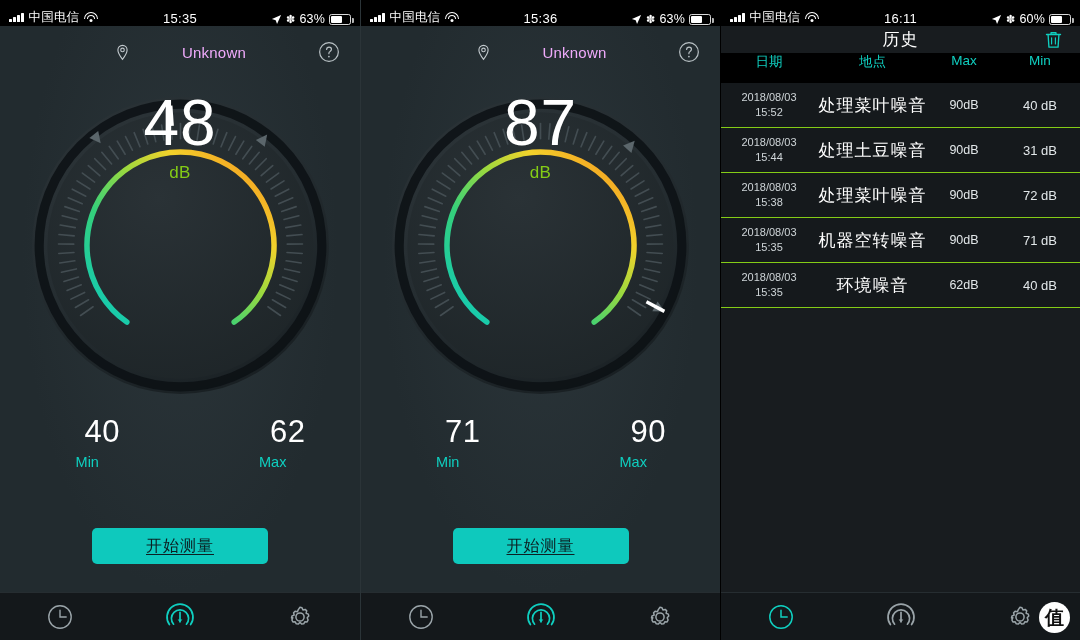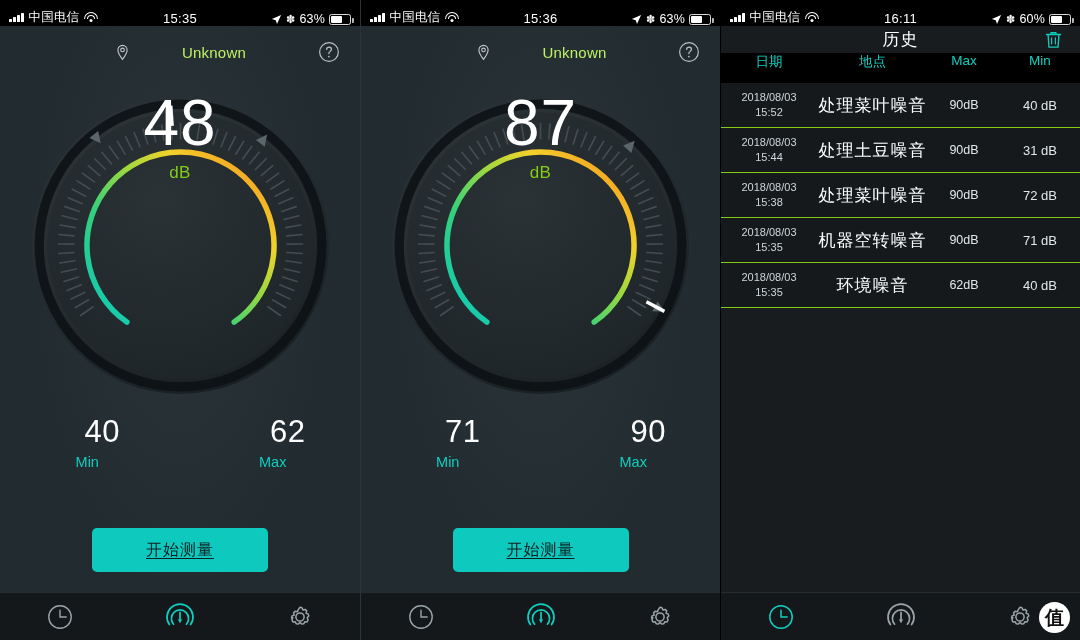--- a/index.html
+++ b/index.html
@@ -49,21 +49,21 @@
   .battery i{ display:block; height:100%; background:#fff; border-radius:1px; }
   .loc-arrow{ width:11px; height:11px; }
   .bt{ font-size:11px; line-height:1; }
 
   
   .meter-head{
     position:relative; z-index:3;
     height:52px; display:flex; align-items:center; justify-content:center; gap:9px;
   }
   .pin{ width:17px; height:17px; }
-  .loc-label{ color:#bef264; font-size:15px; letter-spacing:.2px;margin-left:42px; }
+  .loc-label{ color:#f0abfc; font-size:15px; letter-spacing:.2px;margin-left:42px; }
   .help{ position:absolute; right:20px; top:50%; transform:translateY(-50%); width:22px; height:22px; }
 
   
   .gauge-wrap{ position:relative; z-index:3; height:335px; display:flex; align-items:center; justify-content:center; }
   .gauge{ position:relative; width:305px; height:305px; }
   .gauge svg{ position:absolute; inset:0; width:100%; height:100%; }
   .gauge-center{
     position:absolute; inset:0; display:flex; flex-direction:column;
     align-items:center; justify-content:flex-start; padding-bottom:4px;
   }
@@ -72,21 +72,21 @@
 
   
   .minmax{ position:relative; z-index:3; display:flex; justify-content:center; gap:120px; margin-top:2px; }
   .mm{ text-align:center; }
   .mm-v{ color:#fff; font-size:31px; font-weight:300; line-height:1.1; letter-spacing:.5px;margin-left:30px; }
   .mm-l{ color:#0fcfc0; font-size:14.5px; margin-top:5px; }
 
   
   .action-wrap{ position:relative; z-index:3; display:flex; justify-content:center; margin-top:58px; }
   .action-btn{
-    width:176px; height:44px; background:#0ec9bd; border:none; border-radius:5px;
+    width:176px; height:36px; background:#0ec9bd; border:none; border-radius:5px;
     color:#0c1f22; font-size:16px; letter-spacing:1px;
     font-family:inherit; text-decoration:underline; text-underline-offset:3px;
     display:flex; align-items:center; justify-content:center; cursor:pointer;
   }
 
   
   .tabbar{
     position:absolute; left:0; right:0; bottom:0; height:48px;
     background:#14181b; border-top:1px solid #262d31;
     display:flex; align-items:center; z-index:6;

